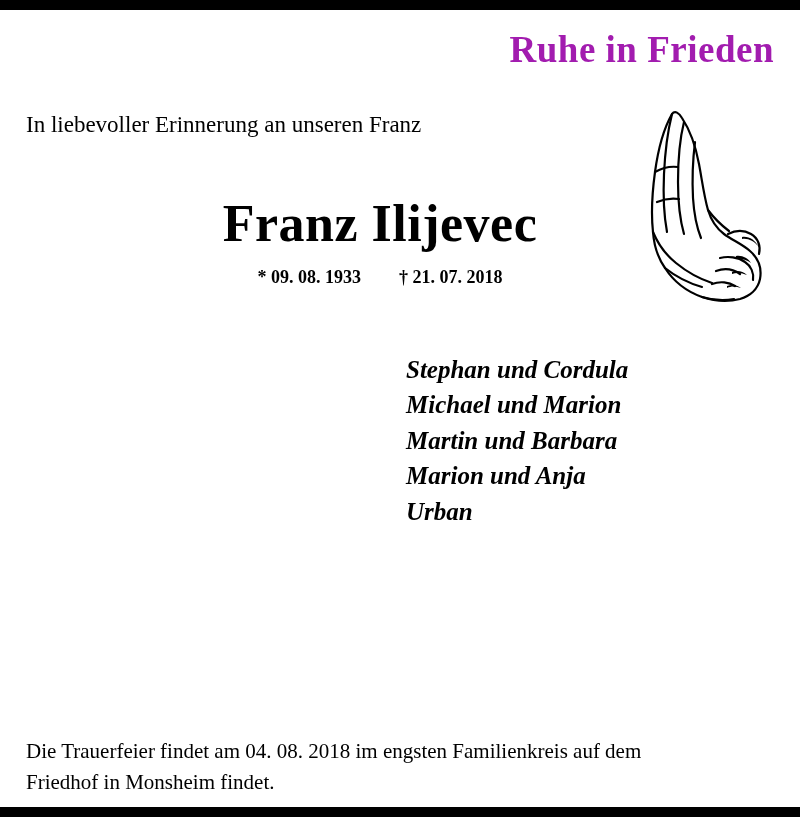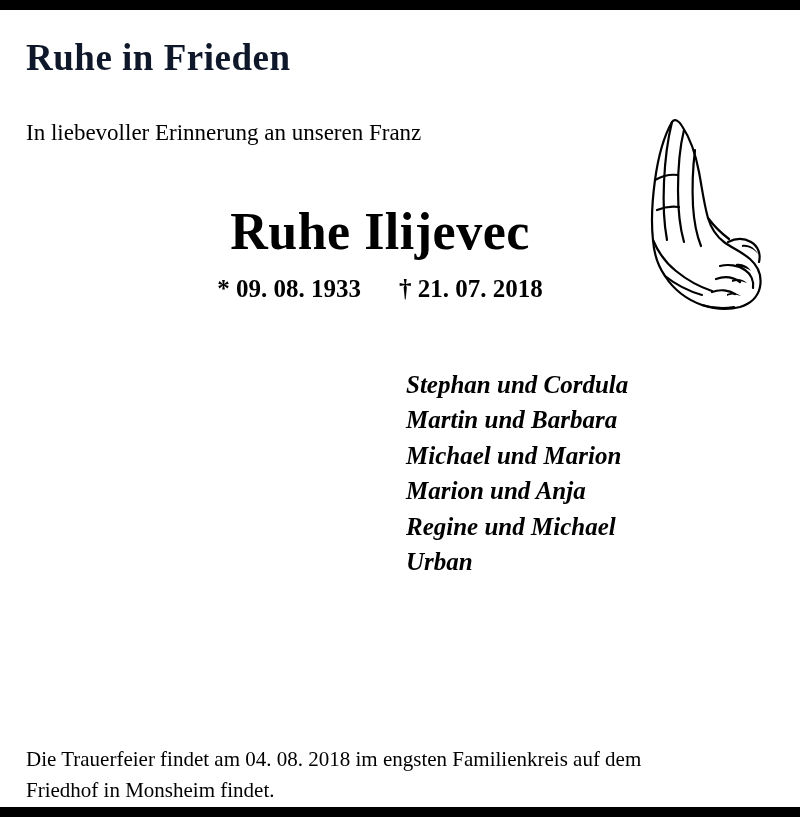--- a/index.html
+++ b/index.html
@@ -21,26 +21,26 @@
     overflow: hidden;
   }
   .inner {
     position: relative;
     width: 100%;
     height: 797px;
     box-sizing: border-box;
     padding: 0 26px;
   }
   .headline {
-    text-align: left;
+    text-align: right;
     font-size: 37px;
     font-weight: bold;
     letter-spacing: 0.5px;
-    color: #0f172a;
-    margin-top: 26px;
+    color: #a21caf;
+    margin-top: 18px;
   }
   .intro {
     margin-top: 38px;
     font-size: 23px;
     line-height: 1.42;
     color: #000000;
     max-width: 560px;
   }
   .intro div {
     white-space: nowrap;
@@ -49,21 +49,21 @@
     text-align: center;
     font-size: 52px;
     font-weight: bold;
     letter-spacing: 0.5px;
     color: #000000;
     margin-top: 52px;
     padding-right: 40px;
   }
   .dates {
     text-align: center;
-    font-size: 25px;
+    font-size: 18px;
     font-weight: bold;
     color: #000000;
     margin-top: 14px;
     padding-right: 40px;
   }
   .dates .birth { margin-right: 38px; }
   .survivors {
     margin-top: 64px;
     padding-left: 380px;
     font-size: 25px;
@@ -123,32 +123,31 @@
         </g>
         <g fill="#000000">
           <path d="M104 150 C110 149 116 152 119 157 C115 154 109 152 104 153 Z"></path>
           <path d="M100 166 C105 164 111 165 115 169 C110 167 105 166 100 168 Z"></path>
           <path d="M95 180 C100 178 105 179 109 182 C104 180 99 180 95 182 Z"></path>
           <path d="M110 131 C117 130 123 134 126 140 C122 135 116 132 110 133 Z"></path>
         </g>
       </svg>
     </div>
 
-    <div class="name">Ruhe Ilijevec</div>
+    <div class="name">Franz Ilijevec</div>
 
     <div class="dates">
       <span class="birth">* 09. 08. 1933</span><span class="death">† 21. 07. 2018</span>
     </div>
 
     <div class="survivors">
       <div>Stephan und Cordula</div>
+      <div>Michael und Marion</div>
       <div>Martin und Barbara</div>
-      <div>Michael und Marion</div>
       <div>Marion und Anja</div>
-      <div>Regine und Michael</div>
       <div>Urban</div>
     </div>
 
     <div class="footer">
       <div>Die Trauerfeier findet am 04. 08. 2018 im engsten Familienkreis auf dem</div>
       <div>Friedhof in Monsheim findet.</div>
     </div>
 
   </div>
 </div>

